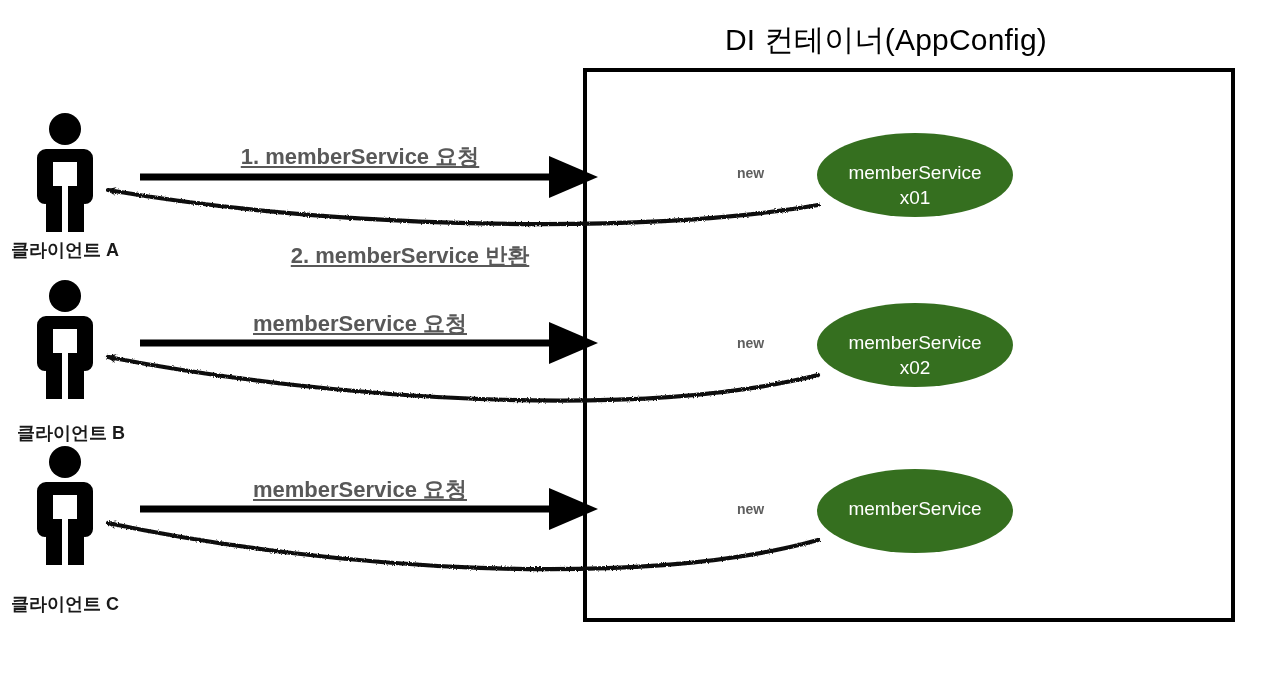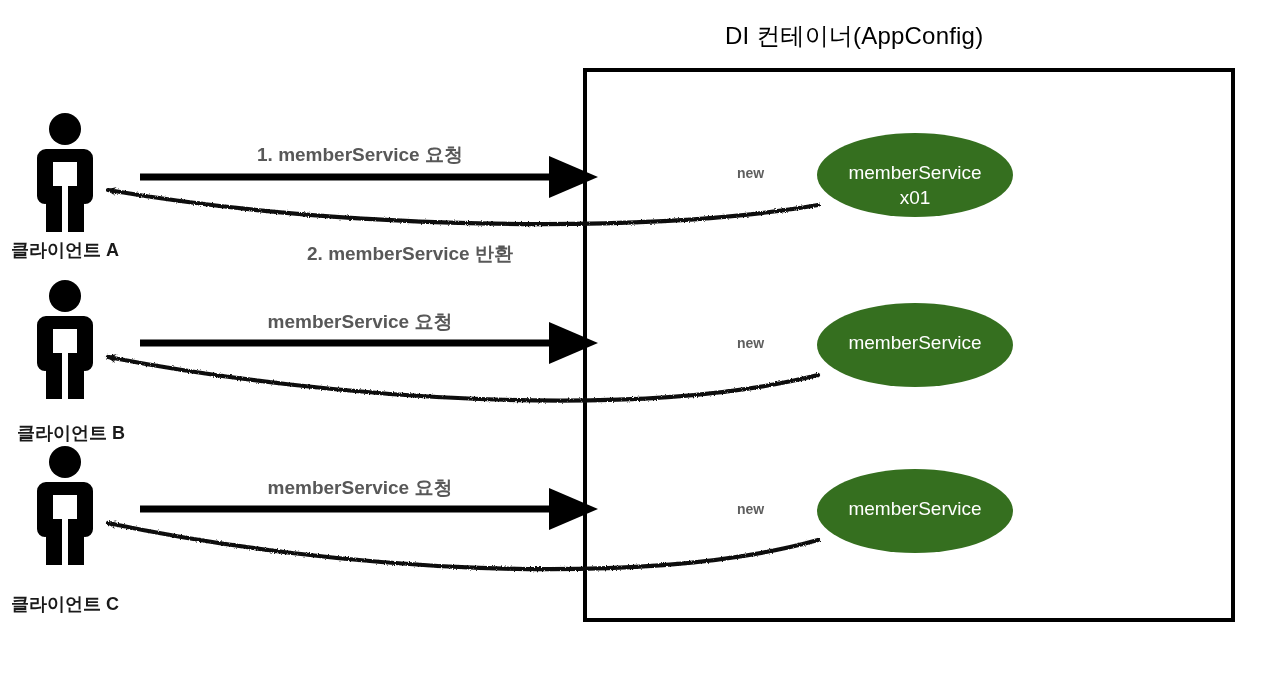--- a/index.html
+++ b/index.html
@@ -19,41 +19,42 @@
   }
   #stage svg.layer {
     position: absolute;
     left: 0;
     top: 0;
     width: 1280px;
     height: 673px;
   }
   .dia-title {
     position: absolute;
-    font-size: 24px;
+    font-size: 30px;
     font-weight: 400;
     color: #000000;
     white-space: nowrap;
     letter-spacing: 0.2px;
     text-align: center;
   }
   .client-label {
     position: absolute;
     font-size: 18px;
     font-weight: 700;
     color: #1a1a1a;
     white-space: nowrap;
   }
   .flow-label {
     position: absolute;
-    font-size: 19px;
+    font-size: 22px;
     font-weight: 700;
     color: #585858;
     white-space: nowrap;
     text-align: center;
+    text-decoration: underline;
   }
   .new-label {
     position: absolute;
     font-size: 14px;
     font-weight: 700;
     color: #5e5e5e;
     white-space: nowrap;
   }
   .bean-text {
     position: absolute;
@@ -141,18 +142,19 @@
   <div class="new-label" style="left:737px; top:165px;">new</div>
   <div class="new-label" style="left:737px; top:335px;">new</div>
   <div class="new-label" style="left:737px; top:501px;">new</div>
 
   <div class="bean-text" style="left:815px; top:160px; width:200px;">
     <span>memberService</span>
     <span class="l2">x01</span>
   </div>
   <div class="bean-text" style="left:815px; top:330px; width:200px;">
     <span>memberService</span>
+    <span class="l2">x02</span>
   </div>
   <div class="bean-text" style="left:815px; top:496px; width:200px;">
     <span>memberService</span>
   </div>
 
 </div>
 
 </body></html>

